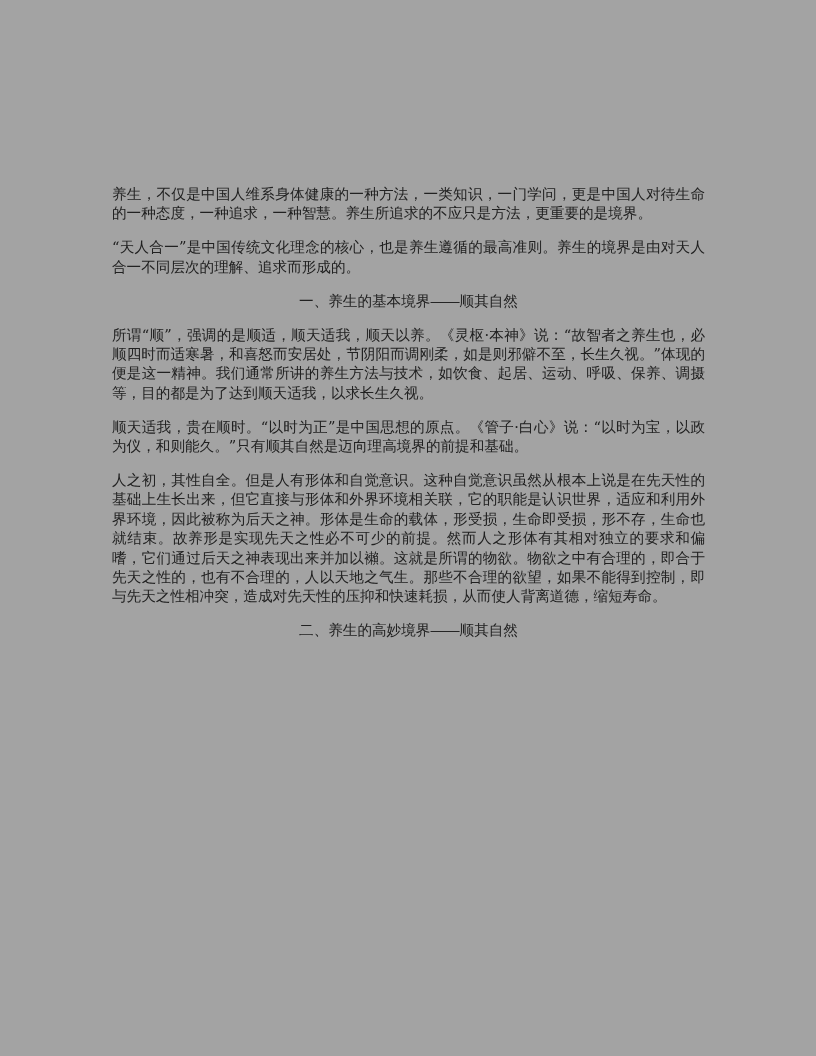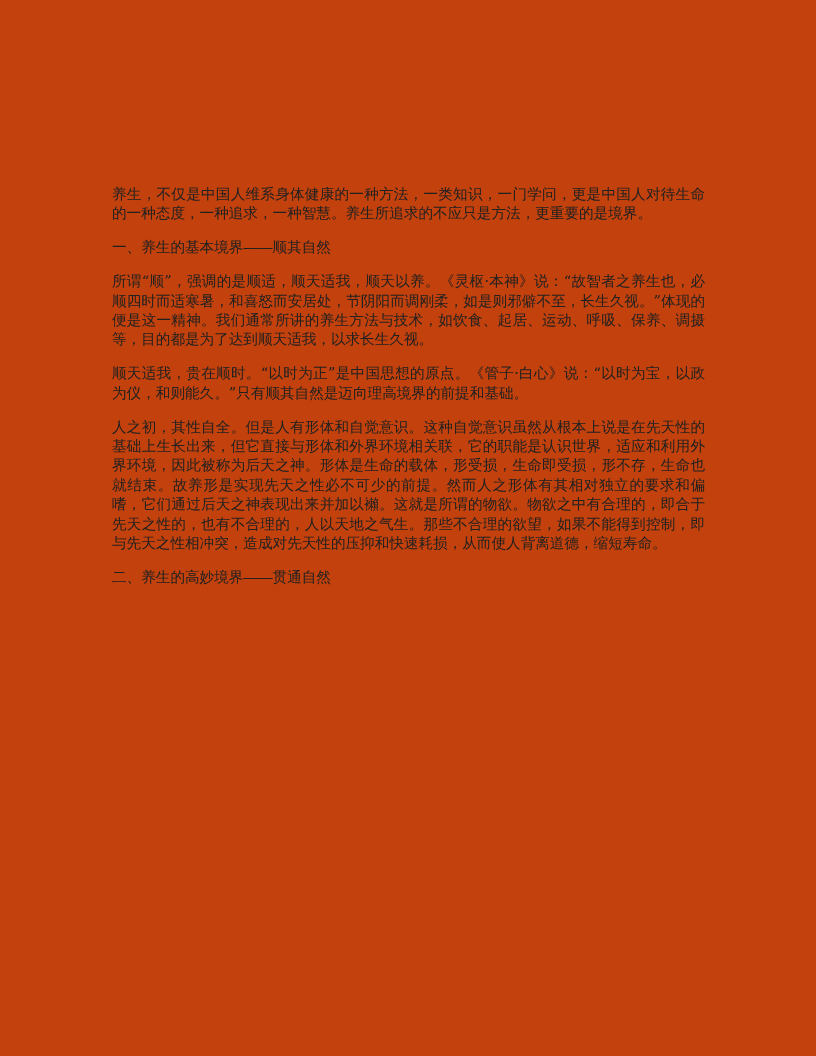--- a/index.html
+++ b/index.html
@@ -6,43 +6,44 @@
     margin: 0;
     padding: 0;
     background: #ffffff;
   }
   .page {
     position: relative;
     width: 816px;
     height: 1056px;
     box-sizing: border-box;
     padding: 184px 111px 0 112px;
-    background: #c2410c;
+    background: #a3a3a3;
     overflow: hidden;
   }
   .doc-body {
     font-family: "DejaVu Serif", "Liberation Serif", serif;
     font-size: 14.6px;
     line-height: 19.4px;
     color: #212121;
     text-align: justify;
   }
   .doc-body p {
     margin: 0 0 14.5px 0;
     word-break: break-all;
   }
   .doc-body p.heading {
-    text-align: left;
+    text-align: center;
   }
 </style>
 </head>
 <body>
 
 <div class="page">
   <div class="doc-body">
     <p>养生，不仅是中国人维系身体健康的一种方法，一类知识，一门学问，更是中国人对待生命的一种态度，一种追求，一种智慧。养生所追求的不应只是方法，更重要的是境界。</p>
+    <p>“天人合一”是中国传统文化理念的核心，也是养生遵循的最高准则。养生的境界是由对天人合一不同层次的理解、追求而形成的。</p>
     <p class="heading">一、养生的基本境界――顺其自然</p>
     <p>所谓“顺”，强调的是顺适，顺天适我，顺天以养。《灵枢·本神》说：“故智者之养生也，必顺四时而适寒暑，和喜怒而安居处，节阴阳而调刚柔，如是则邪僻不至，长生久视。”体现的便是这一精神。我们通常所讲的养生方法与技术，如饮食、起居、运动、呼吸、保养、调摄等，目的都是为了达到顺天适我，以求长生久视。</p>
     <p>顺天适我，贵在顺时。“以时为正”是中国思想的原点。《管子·白心》说：“以时为宝，以政为仪，和则能久。”只有顺其自然是迈向理高境界的前提和基础。</p>
     <p>人之初，其性自全。但是人有形体和自觉意识。这种自觉意识虽然从根本上说是在先天性的基础上生长出来，但它直接与形体和外界环境相关联，它的职能是认识世界，适应和利用外界环境，因此被称为后天之神。形体是生命的载体，形受损，生命即受损，形不存，生命也就结束。故养形是实现先天之性必不可少的前提。然而人之形体有其相对独立的要求和偏嗜，它们通过后天之神表现出来并加以襰。这就是所谓的物欲。物欲之中有合理的，即合于先天之性的，也有不合理的，人以天地之气生。那些不合理的欲望，如果不能得到控制，即与先天之性相冲突，造成对先天性的压抑和快速耗损，从而使人背离道德，缩短寿命。</p>
-    <p class="heading">二、养生的高妙境界――贯通自然</p>
+    <p class="heading">二、养生的高妙境界――顺其自然</p>
   </div>
 </div>
 
 </body></html>

